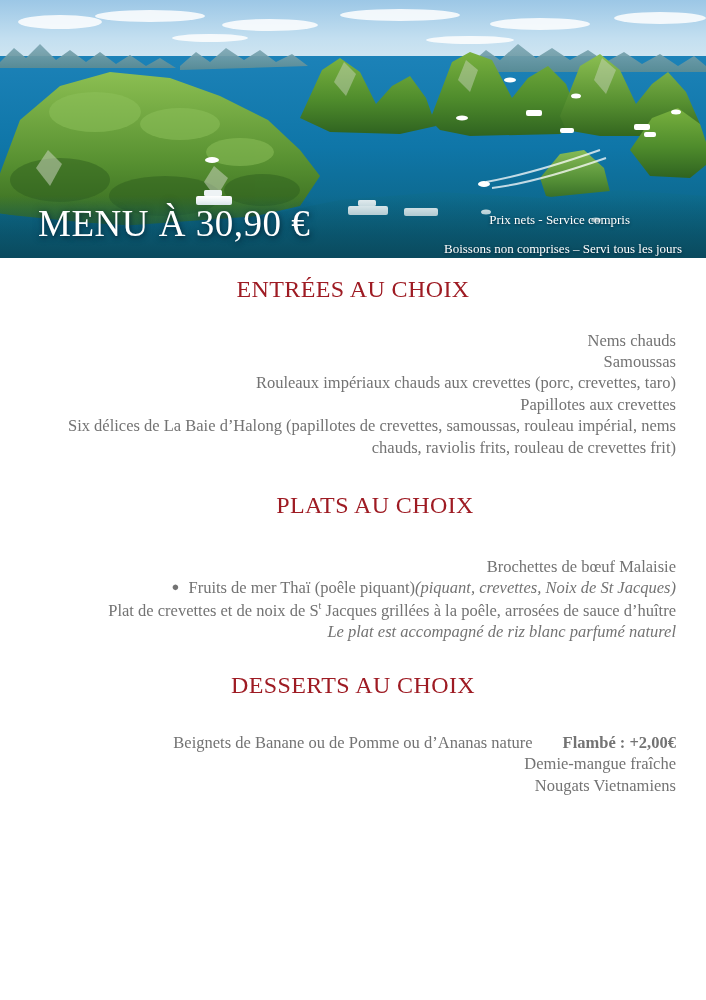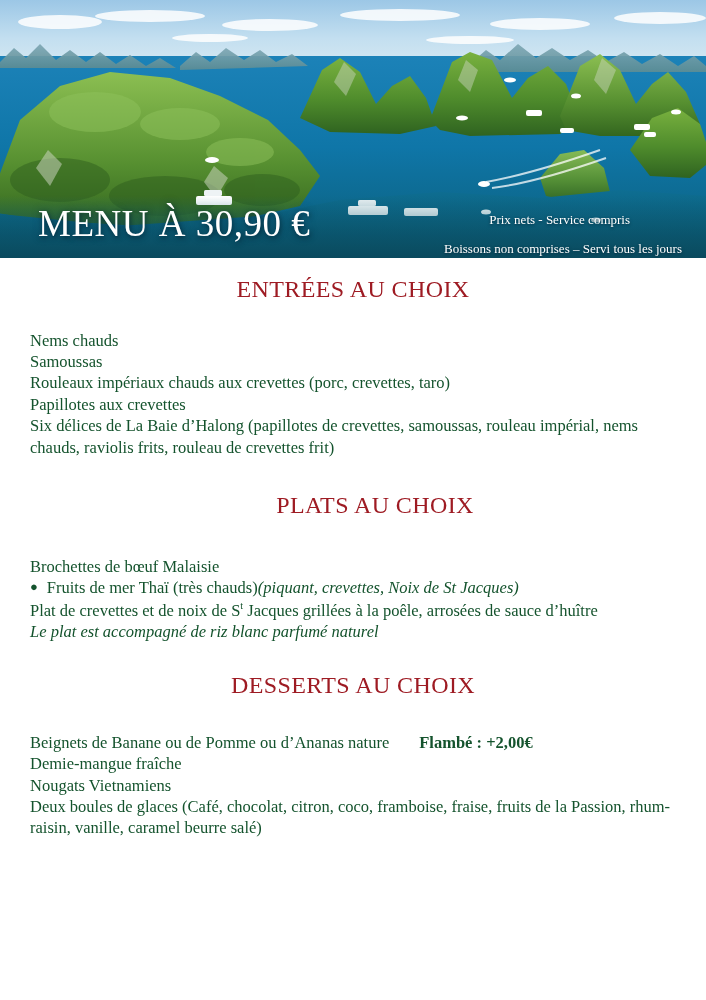--- a/index.html
+++ b/index.html
@@ -75,22 +75,22 @@
     font-size: 24px;
     letter-spacing: 0.4px;
     margin: 0;
     padding: 0;
     line-height: 1.15;
     text-align: center;
     font-weight: normal;
   }
 
   .items {
-    text-align: left;
-    color: #14532d;
+    text-align: right;
+    color: #737373;
     font-size: 16.5px;
     line-height: 1.30;
   }
 
   .item {
     margin: 0;
     padding: 0 30px;
     line-height: 1.30;
   }
   .item.bulleted {
@@ -251,27 +251,26 @@
     <p class="item">Samoussas</p>
     <p class="item">Rouleaux impériaux chauds aux crevettes (porc, crevettes, taro)</p>
     <p class="item">Papillotes aux crevettes</p>
     <p class="item">Six délices de La Baie d’Halong (papillotes de crevettes, samoussas, rouleau impérial, nems chauds,  raviolis frits, rouleau de crevettes frit)</p>
   </div>
 
   <h2 class="section-heading sec-plats">PLATS AU CHOIX</h2>
   <div class="items plats-list">
     <p class="item">Brochettes de bœuf Malaisie</p>
     <p class="item bulleted">
-      <span class="bullet-dot">●</span><span>Fruits de mer Thaï (très chauds)</span><span class="em">(piquant, crevettes, Noix de St Jacques)</span>
+      <span class="bullet-dot">●</span><span>Fruits de mer Thaï (poêle piquant)</span><span class="em">(piquant, crevettes, Noix de St Jacques)</span>
     </p>
     <p class="item"><span>Plat de crevettes et de noix de S</span><sup>t</sup><span> Jacques grillées à la poêle, arrosées de sauce d’huître</span></p>
     <p class="item em">Le plat est accompagné de riz blanc parfumé naturel</p>
   </div>
 
   <h2 class="section-heading sec-desserts">DESSERTS AU CHOIX</h2>
   <div class="items desserts-list">
     <p class="item"><span>Beignets de Banane ou de Pomme ou d’Ananas nature</span><span class="inline-gap"></span><span class="bold">Flambé : +2,00€</span></p>
     <p class="item">Demie-mangue fraîche</p>
     <p class="item">Nougats Vietnamiens</p>
-    <p class="item">Deux boules de glaces (Café, chocolat, citron, coco, framboise, fraise, fruits de la Passion, rhum-raisin, vanille, caramel beurre salé)</p>
   </div>
 
 </div>
 
 </body></html>

